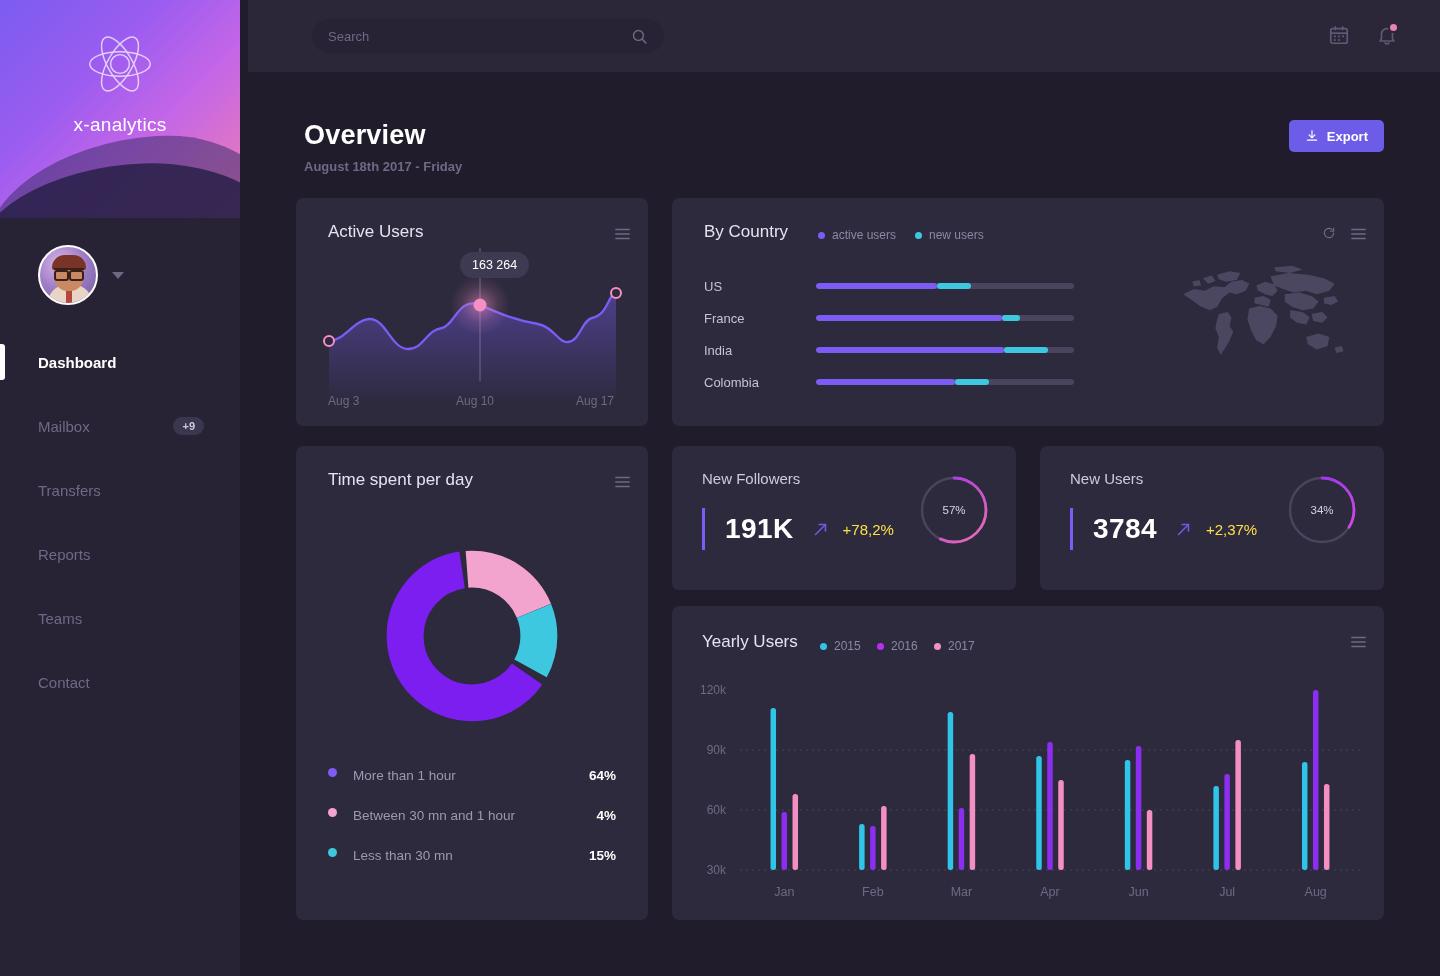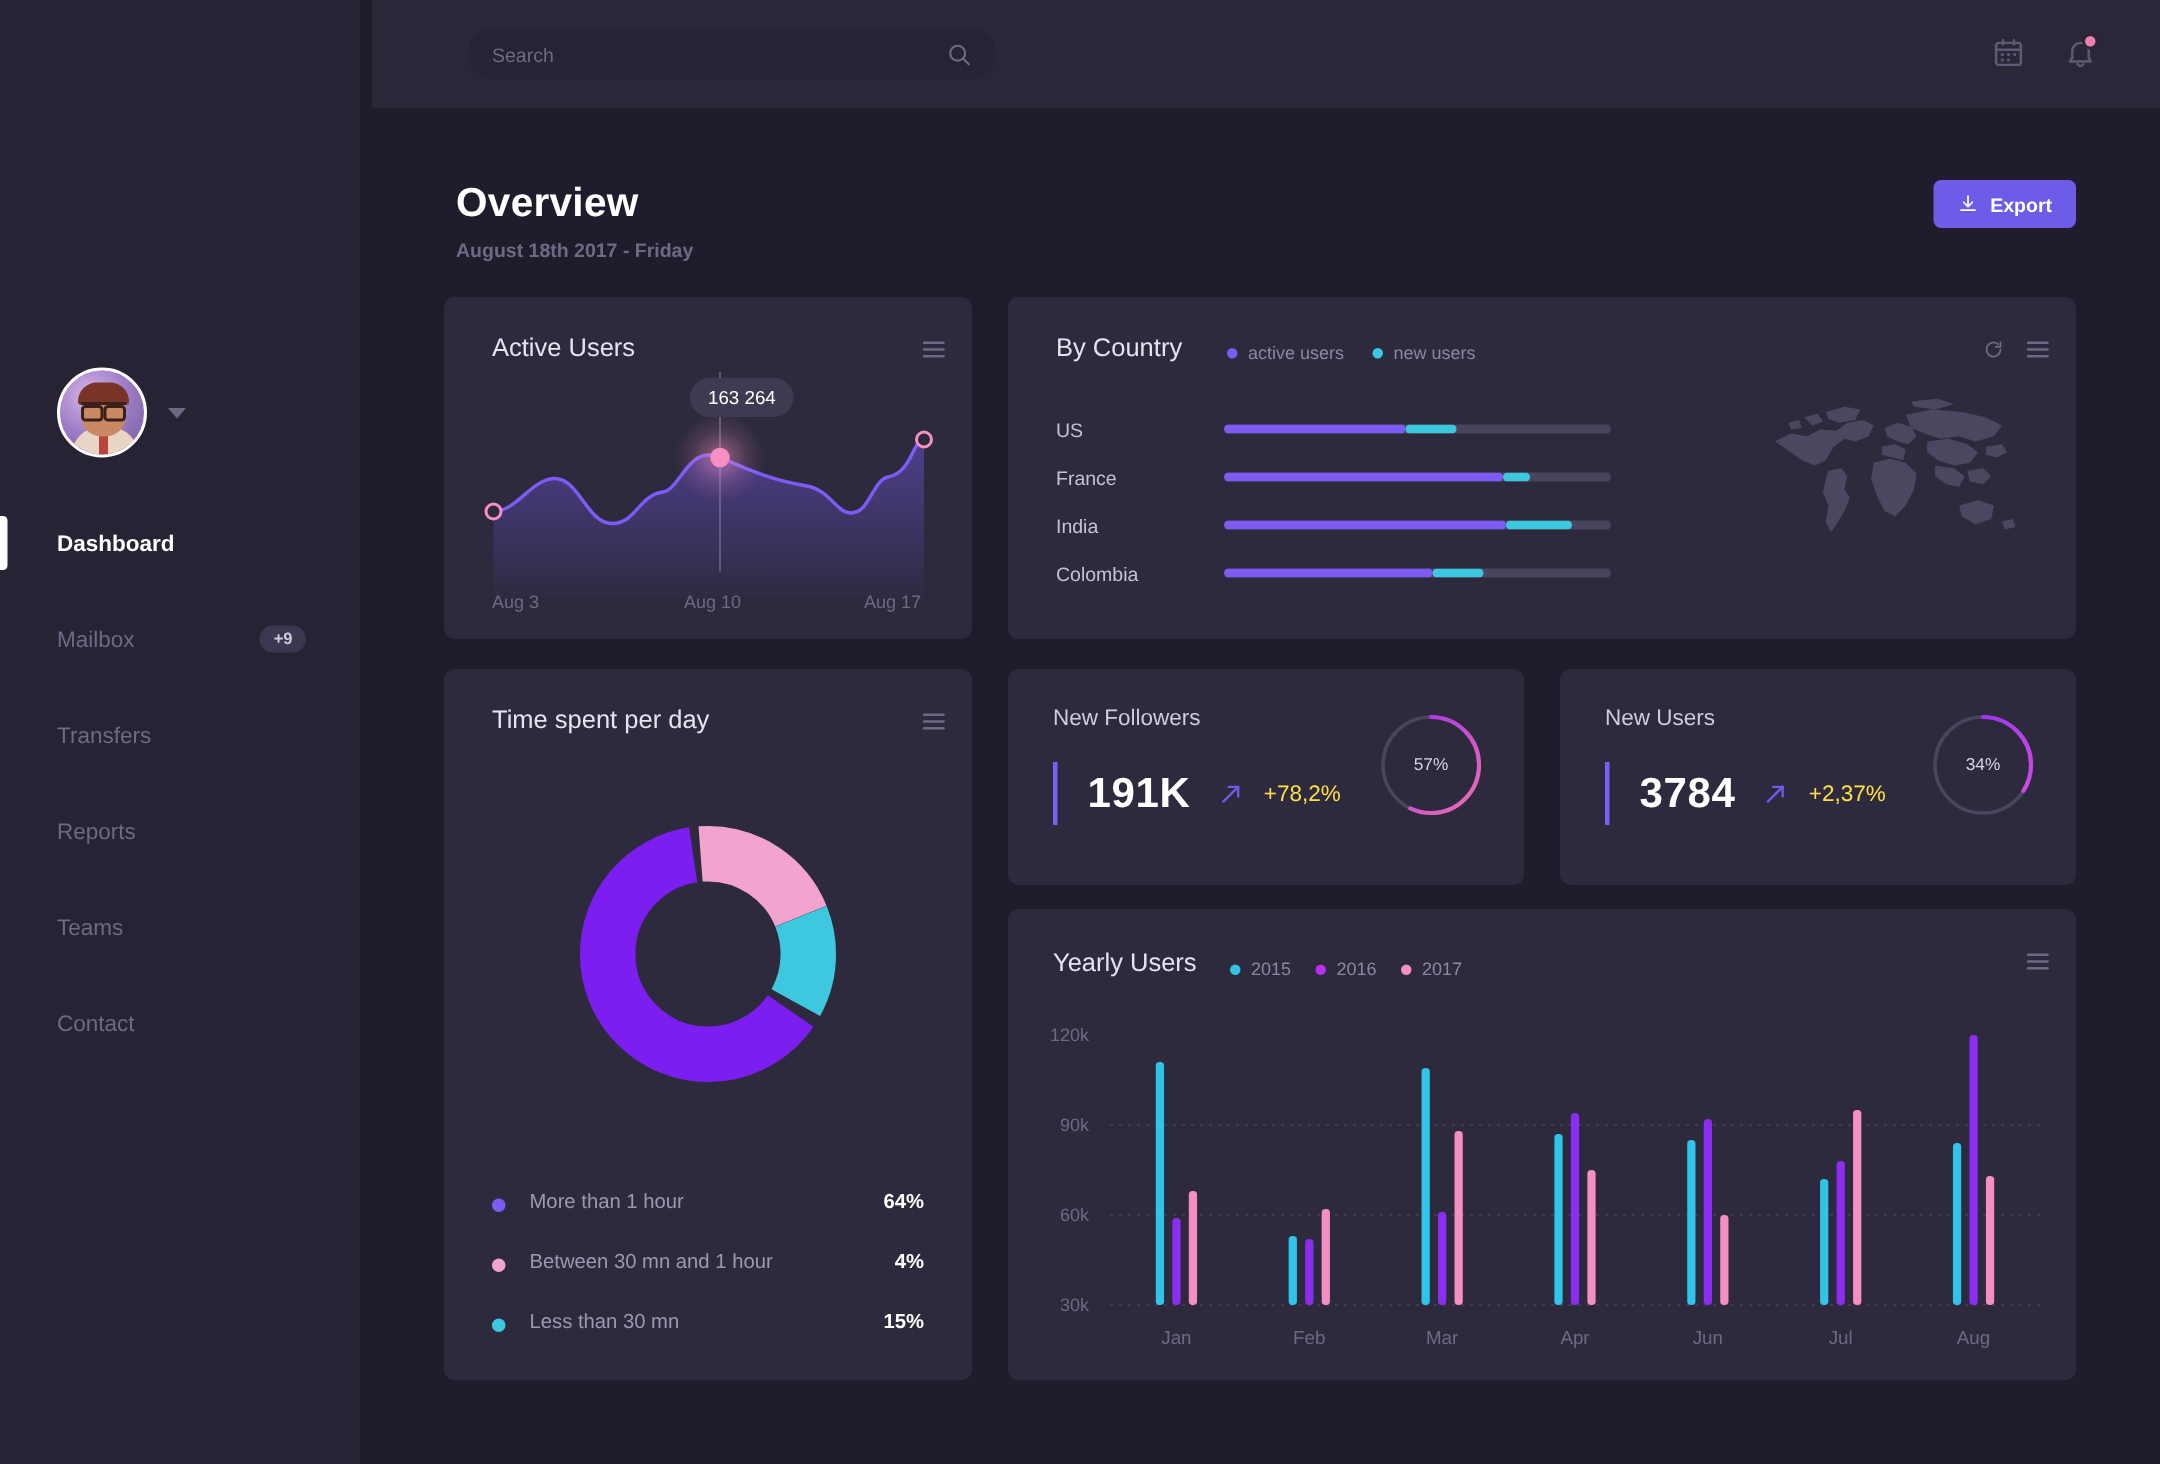--- a/index.html
+++ b/index.html
@@ -149,21 +149,21 @@
   .bar-track { flex:1; height:6px; border-radius:3px; background:#4a455e; position:relative; overflow:hidden; }
   .bar-a { position:absolute; left:0; top:0; height:6px; border-radius:3px; background:#7c5cf5; }
   .bar-b { position:absolute; top:0; height:6px; border-radius:3px; background:#3ec8e0; }
   .map-wrap { position:absolute; right:28px; top:56px; width:178px; height:118px; opacity:.5; }
 
   
   #card-time { left:56px; top:374px; width:352px; height:474px; }
   #card-time .card-title { position:absolute; left:32px; top:24px; }
   .donut { position:absolute; left:88px; top:102px; }
   .donut-legend { position:absolute; left:32px; top:322px; width:288px; }
-  .dl-row { height:40px; display:flex; align-items:flex-end; }
+  .dl-row { height:40px; display:flex; align-items:flex-start; }
   .dl-dot { width:9px; height:9px; border-radius:50%; margin-right:16px; }
   .dl-label { flex:1; font-size:13.5px; color:#9d98b1; }
   .dl-val { font-size:13.5px; font-weight:bold; color:#fff; }
 
   
   #card-followers { left:432px; top:374px; width:344px; height:144px; }
   #card-newusers { left:800px; top:374px; width:344px; height:144px; }
   .stat-title { position:absolute; left:30px; top:24px; font-size:15px; color:#cfcbdd; }
   .stat-row { position:absolute; left:30px; top:62px; display:flex; align-items:center; }
   .stat-accent { width:3px; height:42px; background:#7c5cf5; margin-right:20px; }
@@ -179,20 +179,33 @@
 
   
   #card-yearly { left:432px; top:534px; width:712px; height:314px; }
   #card-yearly .card-title { position:absolute; left:30px; top:26px; }
   .yu-chart { position:absolute; left:0; top:64px; }
 </style>
 </head>
 <body>
 
 <div class="sidebar">
+  <div class="brand">
+    <div class="brand-wave1"></div>
+    <div class="brand-wave2"></div>
+    <svg class="brand-logo" viewBox="0 0 100 100">
+      <g stroke="#ffffff" stroke-width="2" fill="none" opacity="0.9">
+        <ellipse cx="50" cy="50" rx="42" ry="17"></ellipse>
+        <ellipse cx="50" cy="50" rx="42" ry="17" transform="rotate(60 50 50)"></ellipse>
+        <ellipse cx="50" cy="50" rx="42" ry="17" transform="rotate(120 50 50)"></ellipse>
+        <circle cx="50" cy="50" r="13"></circle>
+      </g>
+    </svg>
+    <div class="brand-name">x-analytics</div>
+  </div>
 
   <div class="profile">
     <div class="avatar">
       <div class="body"></div>
       <div class="tie"></div>
       <div class="face"></div>
       <div class="hair"></div>
       <div class="glasses"></div>
     </div>
     <div class="caret-down"></div>

